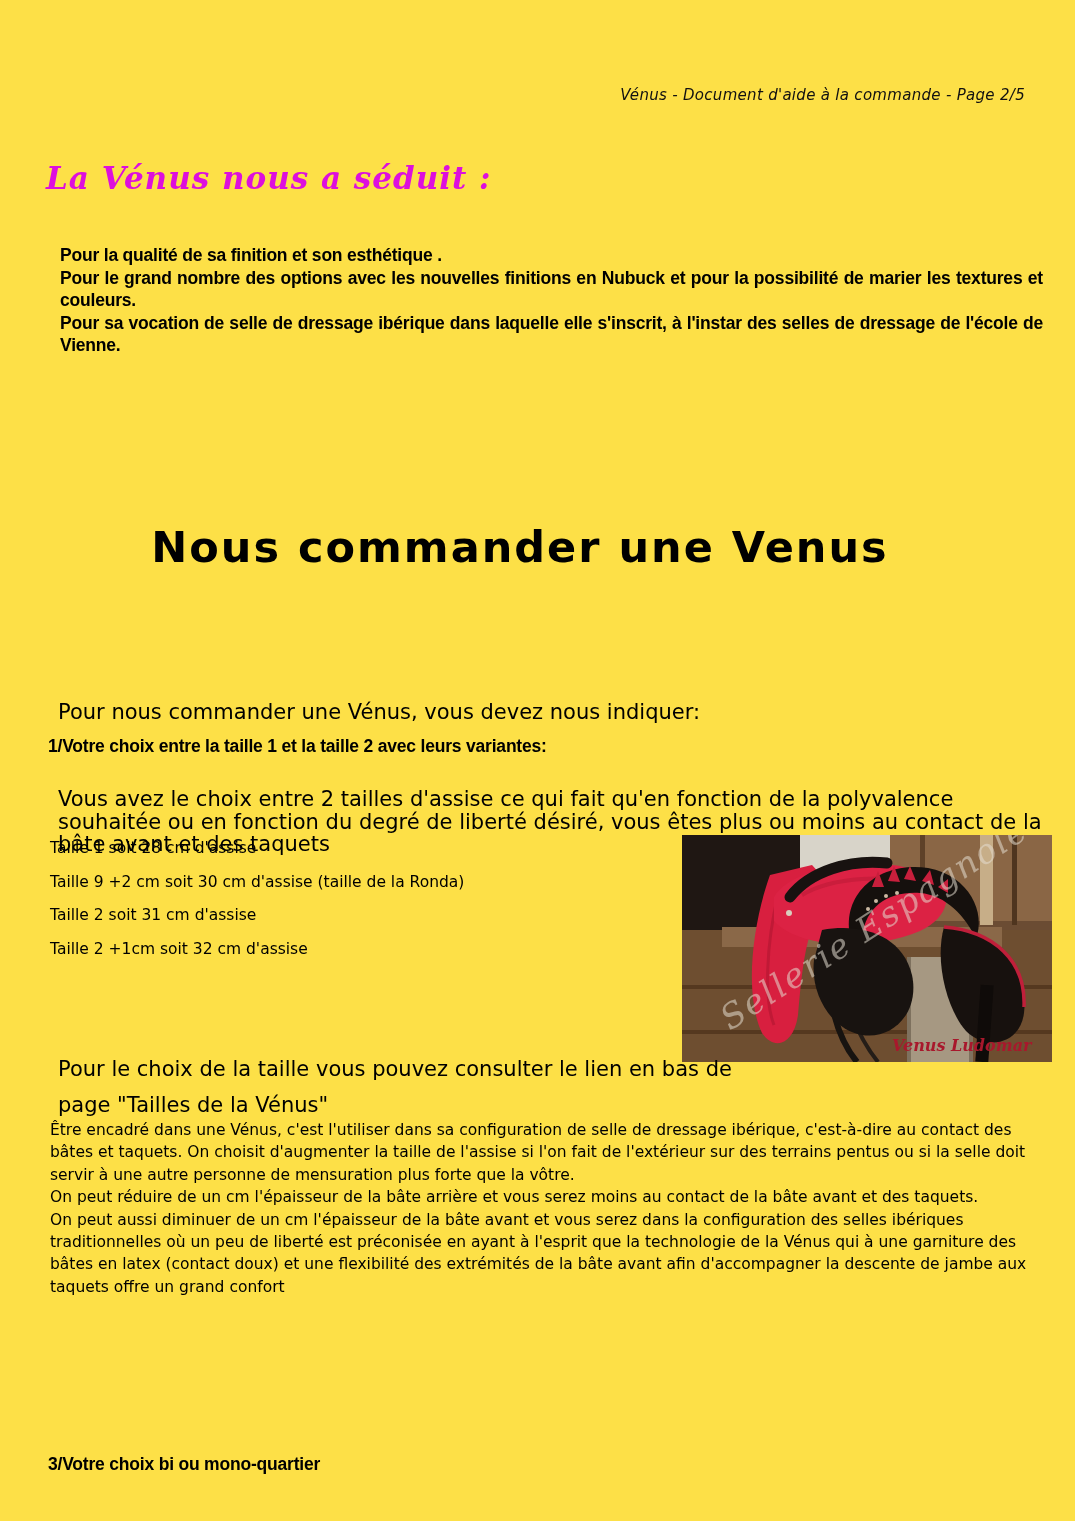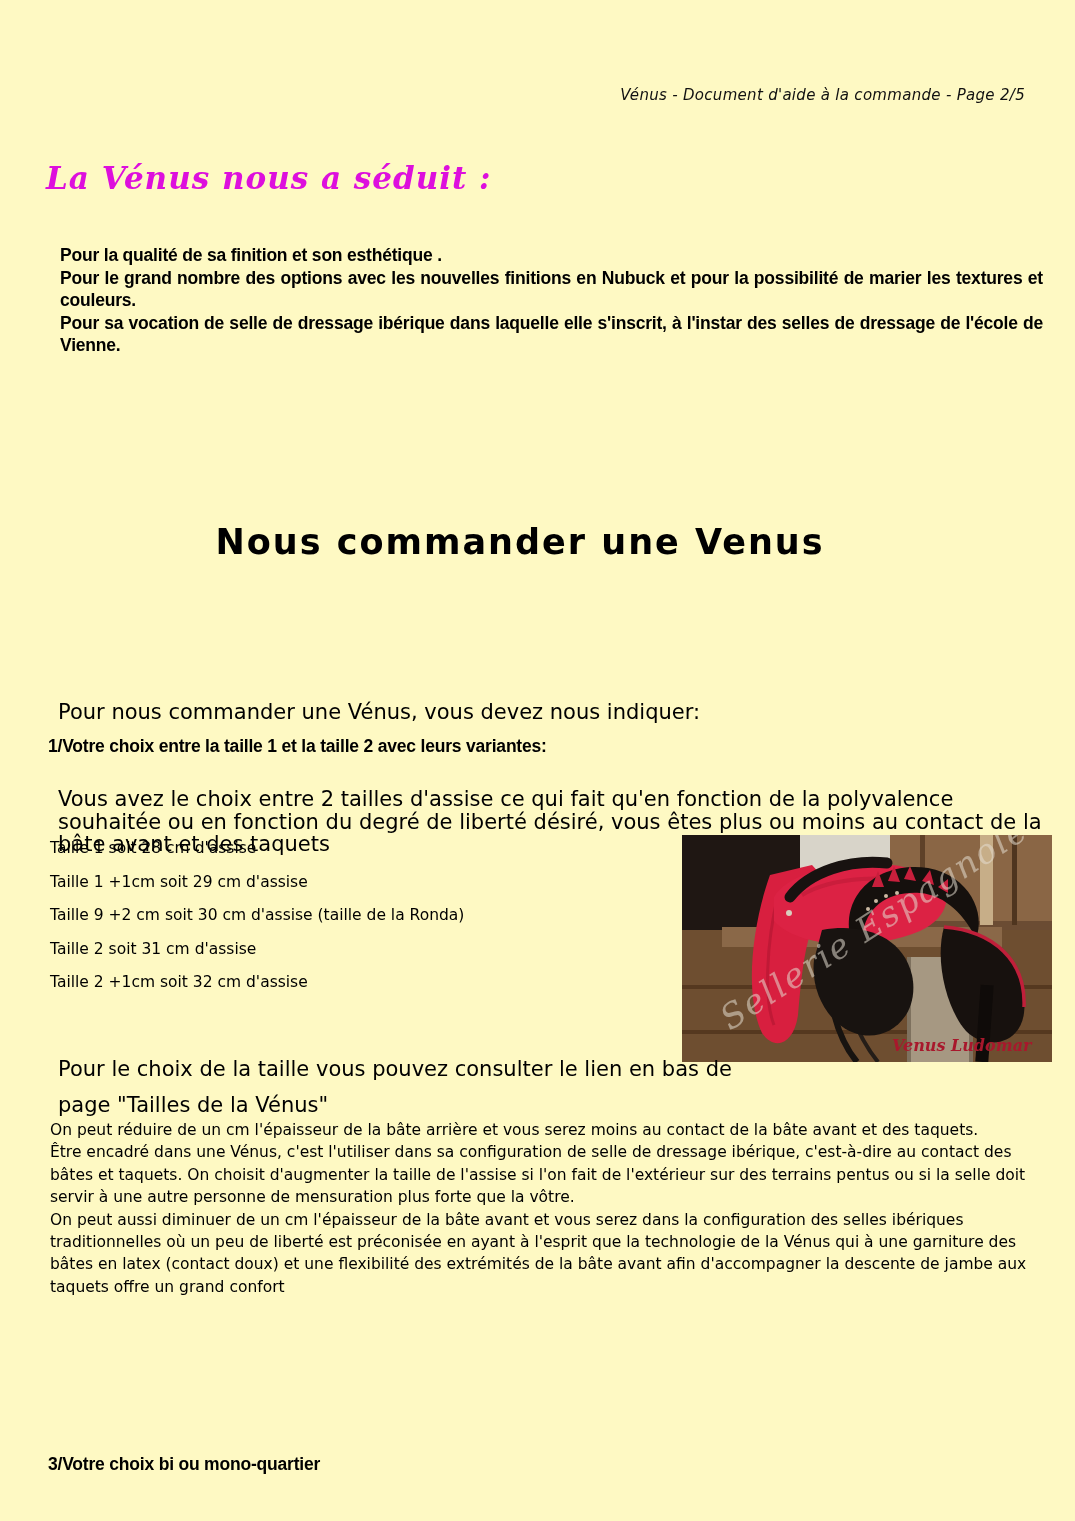--- a/index.html
+++ b/index.html
@@ -1,20 +1,20 @@
 <!DOCTYPE html>
 <html><head>
 <meta charset="utf-8">
 <style>
   html,body{margin:0;padding:0;background:#e9e9e9;}
   .page{
     position:relative;
     width:1075px;height:1521px;
     margin:0 auto;
-    background:#fef9c3;
+    background:#fde047;
     font-family:"DejaVu Sans",sans-serif;
     color:#000;
     overflow:hidden;
   }
   .doc-header{
     position:absolute;top:86px;right:50px;
     font-size:15px;font-style:italic;color:#111;
     letter-spacing:.3px;
   }
   .script-heading{
@@ -29,21 +29,21 @@
     position:absolute;top:244px;left:60px;width:983px;
     font-family:"Liberation Sans",sans-serif;
     font-weight:bold;font-size:17.5px;line-height:22.6px;
     letter-spacing:-0.2px;
     text-align:justify;
     white-space:pre-line;
   }
   .main-title{
     position:absolute;top:522px;left:0;width:1040px;margin:0;
     text-align:center;
-    font-size:35px;font-weight:bold;letter-spacing:2px;
+    font-size:43px;font-weight:bold;letter-spacing:2px;
     color:#000;
   }
   .body-text{font-size:21px;line-height:21px;margin:8px;}
   .order-intro{position:absolute;top:694px;left:50px;}
   .sec-head{
     position:absolute;left:48px;margin:0;
     font-family:"Liberation Sans",sans-serif;
     font-weight:bold;font-size:17.5px;letter-spacing:-0.2px;
   }
   .sec1{top:736px;}
@@ -78,21 +78,20 @@
   <h1 class="main-title">Nous commander une Venus</h1>
 
   <p class="body-text order-intro">Pour nous commander une Vénus, vous devez nous indiquer:</p>
 
   <p class="sec-head sec1">1/Votre choix entre la taille 1 et la taille 2 avec leurs variantes:</p>
 
   <p class="body-text choice-par">Vous avez le choix entre 2 tailles d'assise ce qui fait qu'en fonction de la polyvalence souhaitée ou en fonction du degré de liberté désiré, vous êtes plus ou moins au contact de la bâte avant et des taquets</p>
 
   <div class="sizes">
     <p>Taille 1 soit 28 cm d'assise</p>
-    <p>Taille 1 +1cm soit 29 cm d'assise</p>
     <p>Taille 9 +2 cm soit 30 cm d'assise (taille de la Ronda)</p>
     <p>Taille 2 soit 31 cm d'assise</p>
     <p>Taille 2 +1cm soit 32 cm d'assise</p>
   </div>
 
   <figure class="photo">
     <svg viewBox="0 0 370 227" width="370" height="227">
 
       <rect width="370" height="227" fill="#7d5c3e"></rect>
       <rect x="0" y="0" width="370" height="95" fill="#6b4c33"></rect>
@@ -151,21 +150,21 @@
 
       <text x="210" y="216" font-family="DejaVu Serif, serif" font-style="italic" font-weight="bold" font-size="16" fill="#a8182c">Venus Ludomar</text>
     </svg>
   </figure>
 
   <p class="body-text link-line l1">Pour le choix de la taille vous pouvez consulter le lien en bas de</p>
 
   <p class="body-text link-line l2">page "Tailles de la Vénus"</p>
 
   <div class="explanations">
+    <p>Être encadré dans une Vénus, c'est l'utiliser dans sa configuration de selle de dressage ibérique, c'est-à-dire au contact des bâtes et taquets. On choisit d'augmenter la taille de l'assise si l'on fait de l'extérieur sur des terrains pentus ou si la selle doit servir à une autre personne de mensuration plus forte que la vôtre.</p>
     <p>On peut réduire de un cm l'épaisseur de la bâte arrière et vous serez moins au contact de la bâte avant et des taquets.</p>
-    <p>Être encadré dans une Vénus, c'est l'utiliser dans sa configuration de selle de dressage ibérique, c'est-à-dire au contact des bâtes et taquets. On choisit d'augmenter la taille de l'assise si l'on fait de l'extérieur sur des terrains pentus ou si la selle doit servir à une autre personne de mensuration plus forte que la vôtre.</p>
     <p>On peut aussi diminuer de un cm l'épaisseur de la bâte avant et vous serez dans la configuration des selles ibériques traditionnelles où un peu de liberté est préconisée en ayant à l'esprit que la technologie de la Vénus qui à une garniture des bâtes en latex (contact doux) et une flexibilité des extrémités de la bâte avant afin d'accompagner la descente de jambe aux taquets offre un grand confort</p>
   </div>
 
 
   <p class="sec-head sec3">3/Votre choix bi ou mono-quartier</p>
 
 </div>
 
 </body></html>

